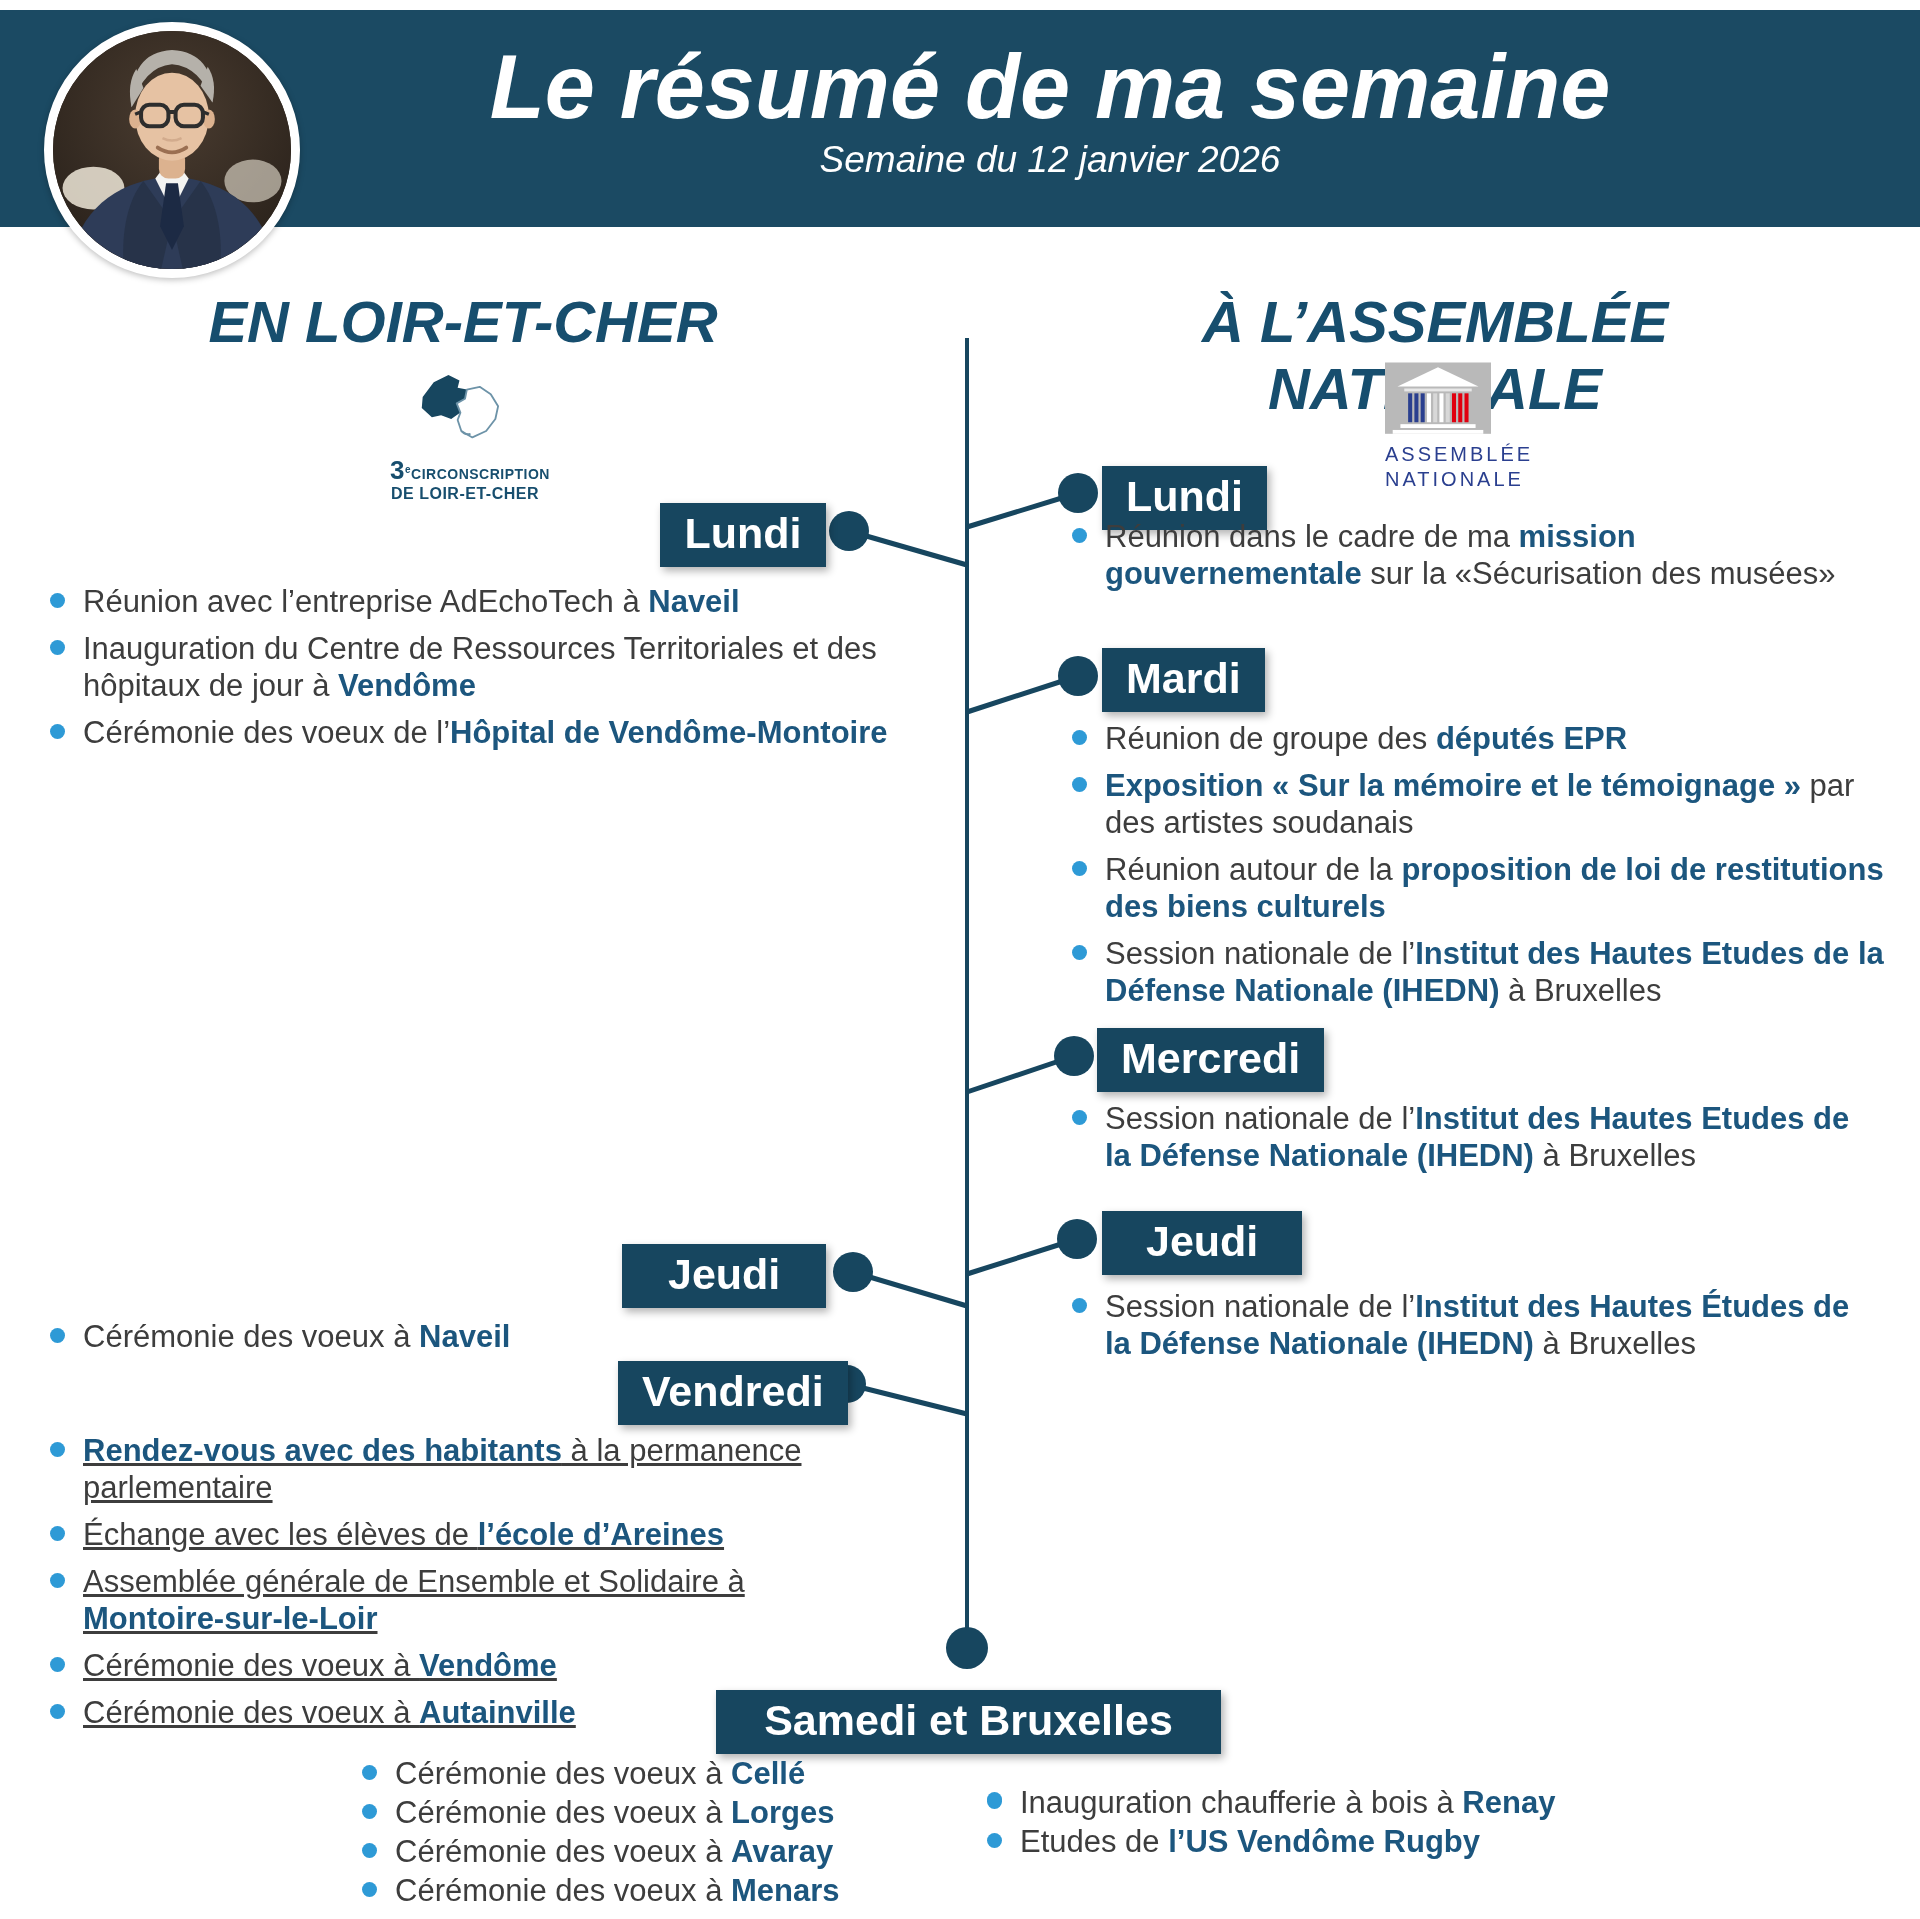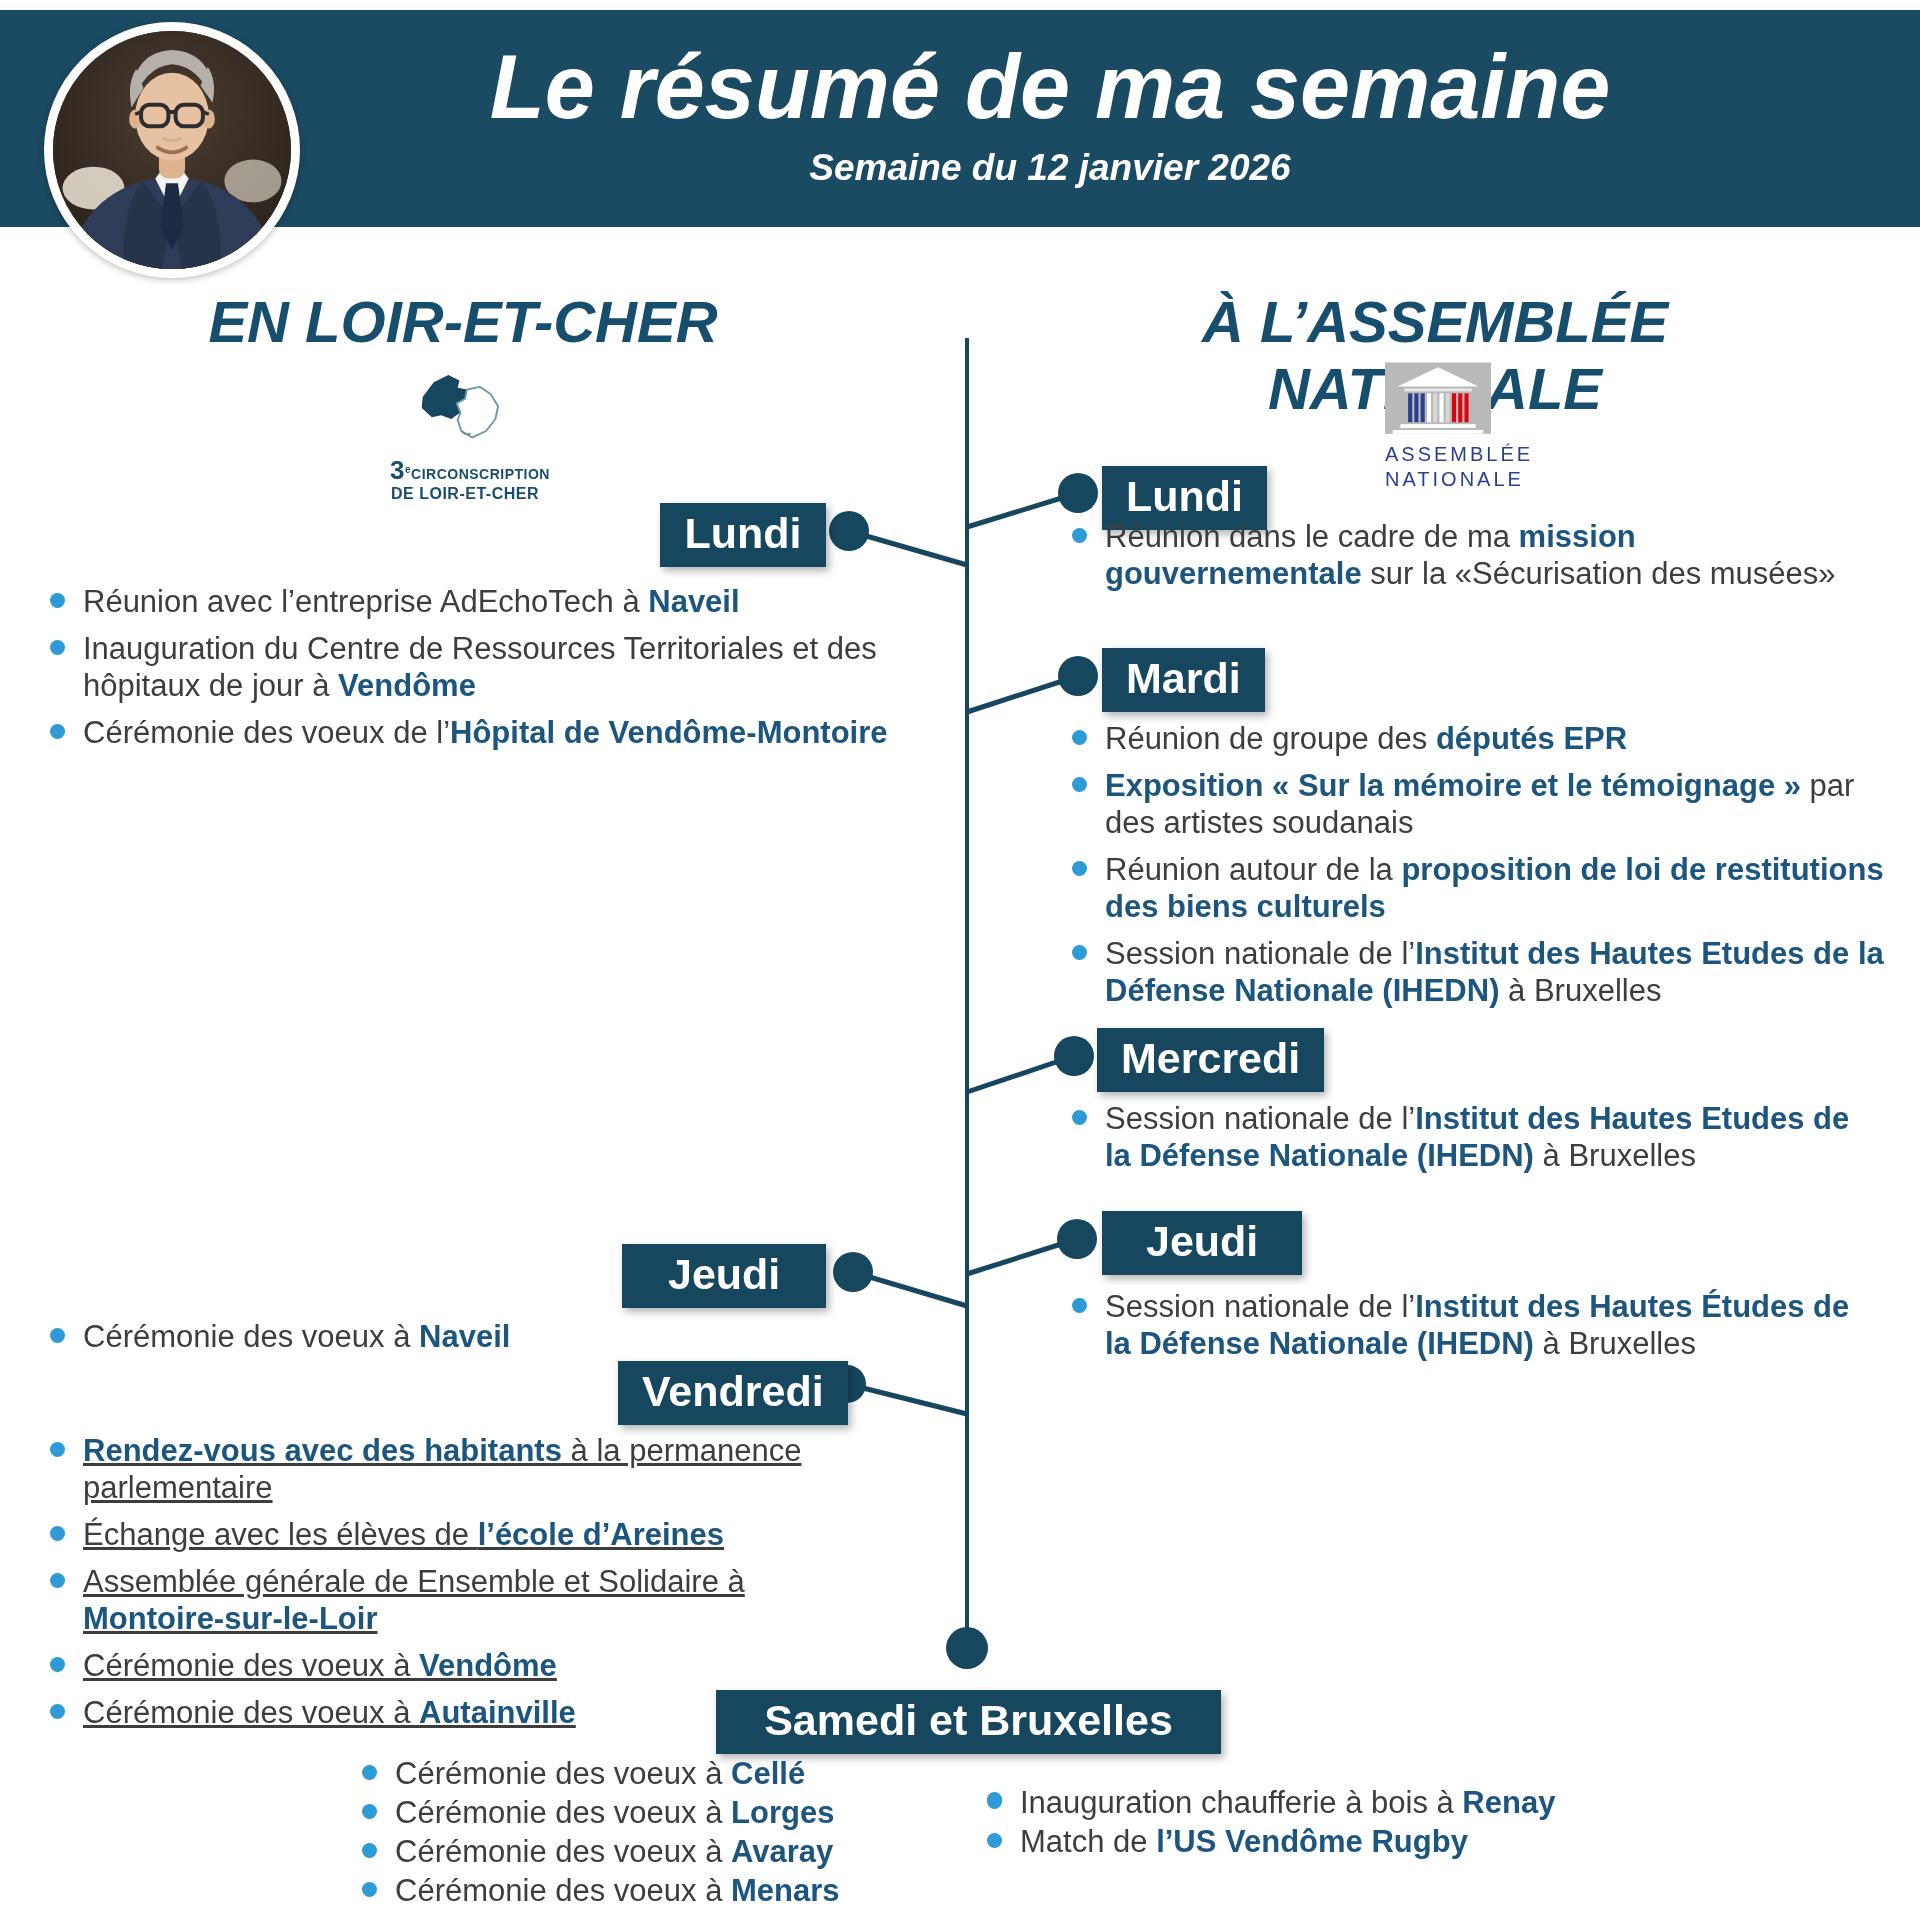--- a/index.html
+++ b/index.html
@@ -17,21 +17,21 @@
     position:relative;width:1920px;height:1919px;background:#fff;overflow:hidden;
     font-family:"Liberation Sans", sans-serif;
   }
   
   .banner{position:absolute;left:0;top:10px;width:1920px;height:217px;background:var(--banner);}
   .avatar{position:absolute;left:44px;top:22px;width:238px;height:238px;border-radius:50%;
     border:9px solid #fff;overflow:hidden;background:#30281f;z-index:4;box-shadow:0 2px 6px rgba(0,0,0,.25);}
   .avatar svg{display:block;width:100%;height:100%;}
   .titlebox{position:absolute;left:290px;top:40px;width:1520px;text-align:center;color:#fff;font-style:italic;z-index:3;}
   .title{font-size:90px;font-weight:800;letter-spacing:0;line-height:1.05;}
-  .subtitle{font-size:37px;font-weight:700;margin-top:12px;text-align:center;}
+  .subtitle{font-size:37px;font-weight:400;margin-top:4px;text-align:center;}
   
   .col-title{position:absolute;top:288px;font-size:58px;font-weight:800;font-style:italic;color:var(--column-title);z-index:2;}
   .col-title.left{left:113px;width:700px;text-align:center;}
   .col-title.right{left:1035px;width:800px;text-align:center;}
   
   .circo-logo{position:absolute;left:390px;top:362px;width:150px;text-align:center;z-index:2;color:var(--column-title);}
   .circo-logo svg{display:block;margin:0 auto;width:130px;height:92px;}
   .circo-caption{font-size:14px;font-weight:700;letter-spacing:.5px;line-height:1.1;margin-top:2px;}
   .circo-caption .num{font-size:26px;font-weight:800;}
   .circo-caption sup{font-size:10px;}
@@ -216,16 +216,16 @@
     </div>
   <div class="list l-weekend-left">
       <div class="event"><span class="dot"></span><span class="txt"><span>Cérémonie des voeux à </span><b class="hl">Cellé</b></span></div>
       <div class="event"><span class="dot"></span><span class="txt"><span>Cérémonie des voeux à </span><b class="hl">Lorges</b></span></div>
       <div class="event"><span class="dot"></span><span class="txt"><span>Cérémonie des voeux à </span><b class="hl">Avaray</b></span></div>
       <div class="event"><span class="dot"></span><span class="txt"><span>Cérémonie des voeux à </span><b class="hl">Menars</b></span></div>
     </div>
   <div class="list l-weekend-right">
       <div class="event"><span class="dot"></span></div>
       <div class="event"><span class="dot"></span><span class="txt"><span>Inauguration chaufferie à bois à </span><b class="hl">Renay</b></span></div>
-      <div class="event"><span class="dot"></span><span class="txt"><span>Match de </span><b class="hl">l’US Vendôme Rugby</b></span></div>
+      <div class="event"><span class="dot"></span><span class="txt"><span>Etudes de </span><b class="hl">l’US Vendôme Rugby</b></span></div>
     </div>
 
 </div>
 
 </body></html>

